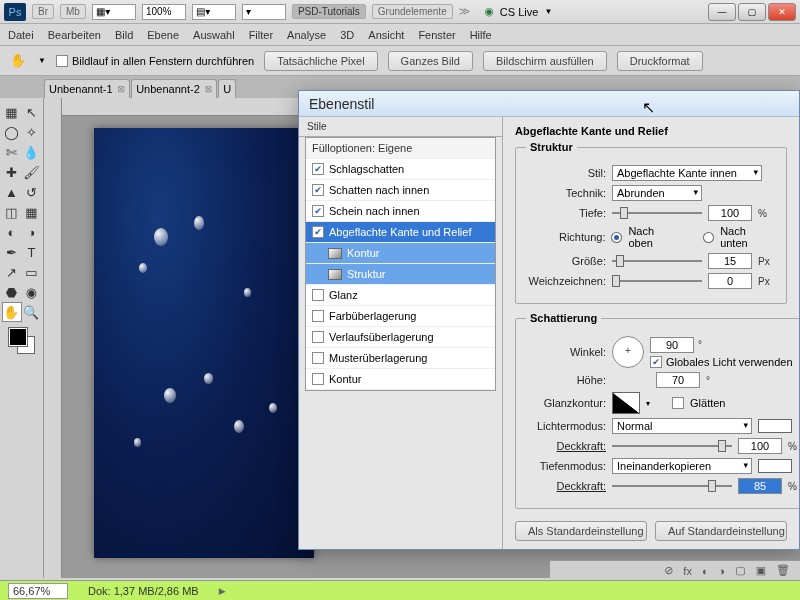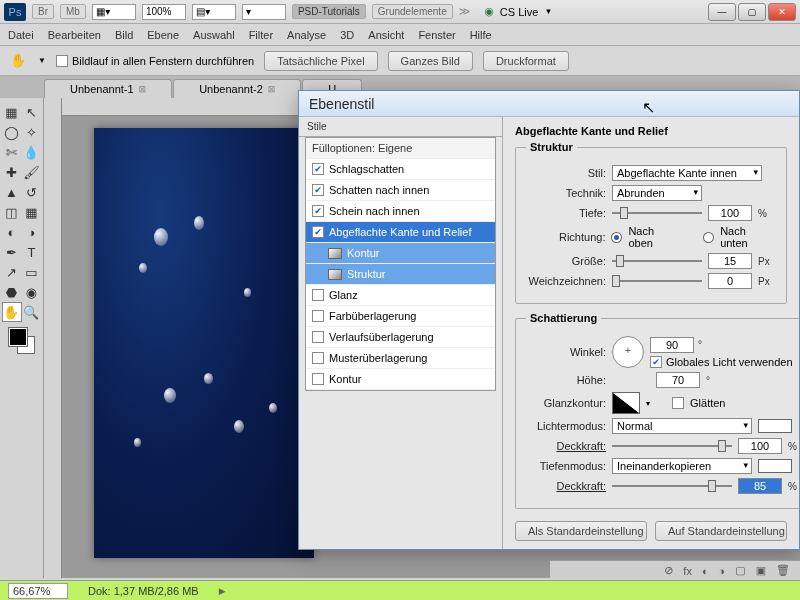--- a/index.html
+++ b/index.html
@@ -20,21 +20,21 @@
 .menubar span { color: #333; }
 
 
 .optbar { height: 30px; background: #d8d8d8; display: flex; align-items: center; padding: 0 8px; gap: 10px; border-bottom: 1px solid #aaa; }
 .optbtn { padding: 3px 12px; background: linear-gradient(#f0f0f0,#dcdcdc); border: 1px solid #999; border-radius: 3px; color: #444; font-size: 11px; }
 .checkbox-row { display: flex; align-items: center; gap: 4px; }
 .cb { width: 12px; height: 12px; border: 1px solid #888; background: #fff; }
 
 
 .doctabs { height: 22px; background: #b8b8b8; display: flex; align-items: flex-end; padding-left: 44px; gap: 1px; }
-.doctab { padding: 3px 25px; background: #d4d4d4; border: 1px solid #999; border-bottom: none; border-radius: 3px 3px 0 0; font-size: 10px; display: flex; align-items: center; gap: 5px; }
+.doctab { padding: 3px 4px; background: #d4d4d4; border: 1px solid #999; border-bottom: none; border-radius: 3px 3px 0 0; font-size: 10px; display: flex; align-items: center; gap: 5px; }
 .doctab .x { color: #888; font-size: 9px; }
 
 
 .workspace { display: flex; height: 480px; }
 .toolbox { width: 44px; background: #d4d4d4; border-right: 1px solid #999; display: flex; flex-direction: column; align-items: center; padding: 4px 0; gap: 0; }
 .toolrow { display: flex; gap: 0; }
 .tool { width: 20px; height: 20px; border: 1px solid transparent; display: flex; align-items: center; justify-content: center; color: #333; font-size: 13px; }
 .tool.sel { background: #fff; border: 1px solid #888; }
 .swatch { width: 26px; height: 26px; margin-top: 6px; position: relative; }
 .swatch .fg { position: absolute; width: 18px; height: 18px; background: #000; border: 1px solid #fff; outline: 1px solid #666; }
@@ -132,20 +132,21 @@
 
 <div class="optbar">
   <span class="tool">✋</span>
   <span style="font-size:8px">▼</span>
   <div class="checkbox-row">
     <span class="cb"></span>
     <span>Bildlauf in allen Fenstern durchführen</span>
   </div>
   <button class="optbtn">Tatsächliche Pixel</button>
   <button class="optbtn">Ganzes Bild</button>
+  <button class="optbtn">Bildschirm ausfüllen</button>
   <button class="optbtn">Druckformat</button>
 </div>
 
 <div class="doctabs">
   <div class="doctab">
       <span>Unbenannt-1</span>
       <span class="x">⊠</span>
     </div>
   <div class="doctab">
       <span>Unbenannt-2</span>

